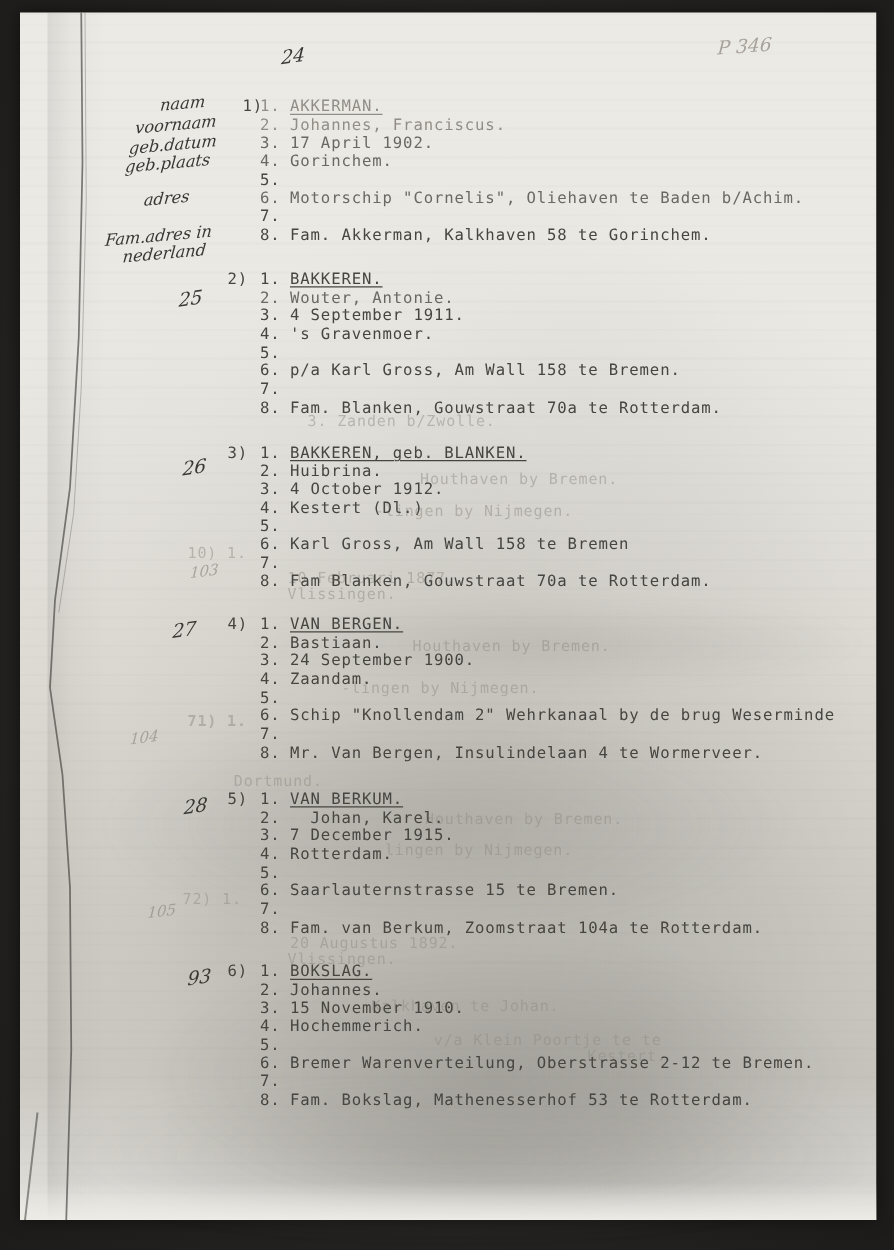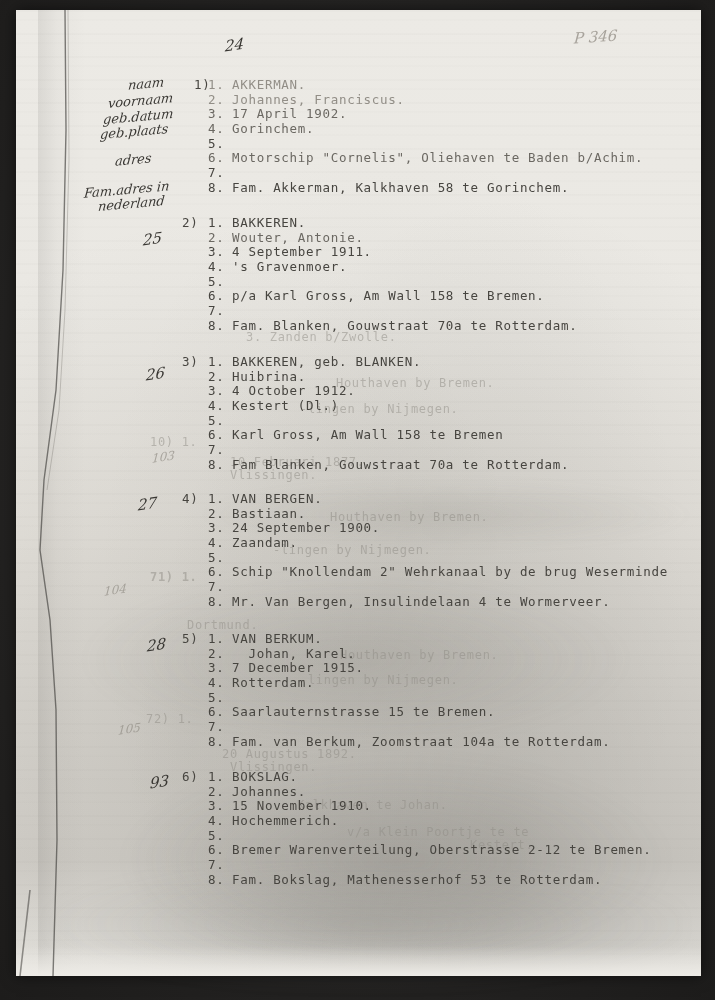--- a/index.html
+++ b/index.html
@@ -16,21 +16,21 @@
   .streaks{position:absolute;inset:0;pointer-events:none;opacity:.25;
         background:repeating-linear-gradient(180deg, rgba(110,108,102,.10) 0 2px, transparent 2px 9px, rgba(130,128,120,.07) 9px 11px, transparent 11px 23px);}
   .blotch{position:absolute;pointer-events:none;filter:blur(6px);}
   
   .tw{font-family:"DejaVu Sans Mono","Liberation Mono",monospace;font-size:12.5px;
       letter-spacing:.7px;color:#474540;white-space:pre;line-height:14.7px;}
   .entry{position:absolute;left:192px;}
   .entry-index{position:absolute;left:-26px;top:0;}
   .line-row{height:14.7px;display:flex;}
   .line-num{width:24px;flex:0 0 24px;}
-  .underline{text-underline-offset:2px;text-decoration-thickness:1.2px;}
+  .underline{text-decoration:underline;text-underline-offset:2px;text-decoration-thickness:1.2px;}
   .faded{color:#928e87;}
   .semi{color:#6b6862;}
   
   .hand{position:absolute;font-family:"DejaVu Serif","Liberation Serif",serif;font-style:italic;
         color:#393733;white-space:nowrap;}
   .hand-label{font-size:13px;transform:rotate(-5deg) skewX(-10deg);}
   .hand-num{font-size:15px;transform:rotate(-8deg) skewX(-12deg);}
   .hand-faint{color:#8d8981;opacity:.65;}
   .pencil{color:#97928a;opacity:.8;}
   
@@ -88,21 +88,21 @@
         <div class="ghost" style="left: 134px; top: 425px;">10) 1.</div>
         <div class="ghost" style="left: 214px; top: 445px;">10 Februari 1877.</div>
         <div class="ghost" style="left: 214px; top: 458px;">Vlissingen.</div>
         <div class="ghost" style="left: 314px; top: 500px;">Houthaven by Bremen.</div>
         <div class="ghost" style="left: 257px; top: 533px;">-lingen by Nijmegen.</div>
         <div class="ghost" style="left: 134px; top: 560px; font-weight: bold;">71) 1.</div>
         <div class="ghost" style="left: 171px; top: 608px;">Dortmund.</div>
         <div class="ghost" style="left: 324px; top: 638px;">Houthaven by Bremen.</div>
         <div class="ghost" style="left: 284px; top: 663px;">-lingen by Nijmegen.</div>
         <div class="ghost" style="left: 130px; top: 702px;">72) 1.</div>
-        <div class="ghost" style="left: 206px; top: 737px; text-align: right;">20 Augustus 1892.</div>
+        <div class="ghost" style="left: 216px; top: 737px; text-align: right;">20 Augustus 1892.</div>
         <div class="ghost" style="left: 214px; top: 750px;">Vlissingen.</div>
         <div class="ghost" style="left: 281px; top: 788px;">Kalkhaven te Johan.</div>
         <div class="ghost" style="left: 331px; top: 815px;">v/a Klein Poortje te te</div>
         <div class="ghost" style="left: 454px; top: 828px;">Kestert.</div>
       </div>
     <div id="entries">
         <div class="entry tw" style="top: 68px;"><span class="entry-index tw" style="left: -14px;">1)</span><div class="line-row"><span class="line-num faded">1.</span><span class="line-text underline faded">AKKERMAN.</span></div><div class="line-row"><span class="line-num faded">2.</span><span class="line-text faded">Johannes, Franciscus.</span></div><div class="line-row"><span class="line-num semi">3.</span><span class="line-text semi">17 April 1902.</span></div><div class="line-row"><span class="line-num semi">4.</span><span class="line-text semi">Gorinchem.</span></div><div class="line-row"><span class="line-num">5.</span><span class="line-text"></span></div><div class="line-row"><span class="line-num semi">6.</span><span class="line-text semi">Motorschip "Cornelis", Oliehaven te Baden b/Achim.</span></div><div class="line-row"><span class="line-num">7.</span><span class="line-text"></span></div><div class="line-row"><span class="line-num">8.</span><span class="line-text">Fam. Akkerman, Kalkhaven 58 te Gorinchem.</span></div></div>
         <div class="entry tw" style="top: 206px;"><span class="entry-index tw">2)</span><div class="line-row"><span class="line-num">1.</span><span class="line-text underline">BAKKEREN.</span></div><div class="line-row"><span class="line-num semi">2.</span><span class="line-text semi">Wouter, Antonie.</span></div><div class="line-row"><span class="line-num">3.</span><span class="line-text">4 September 1911.</span></div><div class="line-row"><span class="line-num">4.</span><span class="line-text">'s Gravenmoer.</span></div><div class="line-row"><span class="line-num">5.</span><span class="line-text"></span></div><div class="line-row"><span class="line-num">6.</span><span class="line-text">p/a Karl Gross, Am Wall 158 te Bremen.</span></div><div class="line-row"><span class="line-num">7.</span><span class="line-text"></span></div><div class="line-row"><span class="line-num">8.</span><span class="line-text">Fam. Blanken, Gouwstraat 70a te Rotterdam.</span></div></div>
         <div class="entry tw" style="top: 345px;"><span class="entry-index tw">3)</span><div class="line-row"><span class="line-num">1.</span><span class="line-text underline">BAKKEREN, geb. BLANKEN.</span></div><div class="line-row"><span class="line-num">2.</span><span class="line-text">Huibrina.</span></div><div class="line-row"><span class="line-num">3.</span><span class="line-text">4 October 1912.</span></div><div class="line-row"><span class="line-num">4.</span><span class="line-text">Kestert (Dl.)</span></div><div class="line-row"><span class="line-num">5.</span><span class="line-text"></span></div><div class="line-row"><span class="line-num">6.</span><span class="line-text">Karl Gross, Am Wall 158 te Bremen</span></div><div class="line-row"><span class="line-num">7.</span><span class="line-text"></span></div><div class="line-row"><span class="line-num">8.</span><span class="line-text">Fam Blanken, Gouwstraat 70a te Rotterdam.</span></div></div>
         <div class="entry tw" style="top: 482px;"><span class="entry-index tw">4)</span><div class="line-row"><span class="line-num">1.</span><span class="line-text underline">VAN BERGEN.</span></div><div class="line-row"><span class="line-num">2.</span><span class="line-text">Bastiaan.</span></div><div class="line-row"><span class="line-num">3.</span><span class="line-text">24 September 1900.</span></div><div class="line-row"><span class="line-num">4.</span><span class="line-text">Zaandam.</span></div><div class="line-row"><span class="line-num">5.</span><span class="line-text"></span></div><div class="line-row"><span class="line-num">6.</span><span class="line-text">Schip "Knollendam 2" Wehrkanaal by de brug Weserminde</span></div><div class="line-row"><span class="line-num">7.</span><span class="line-text"></span></div><div class="line-row"><span class="line-num">8.</span><span class="line-text">Mr. Van Bergen, Insulindelaan 4 te Wormerveer.</span></div></div>

